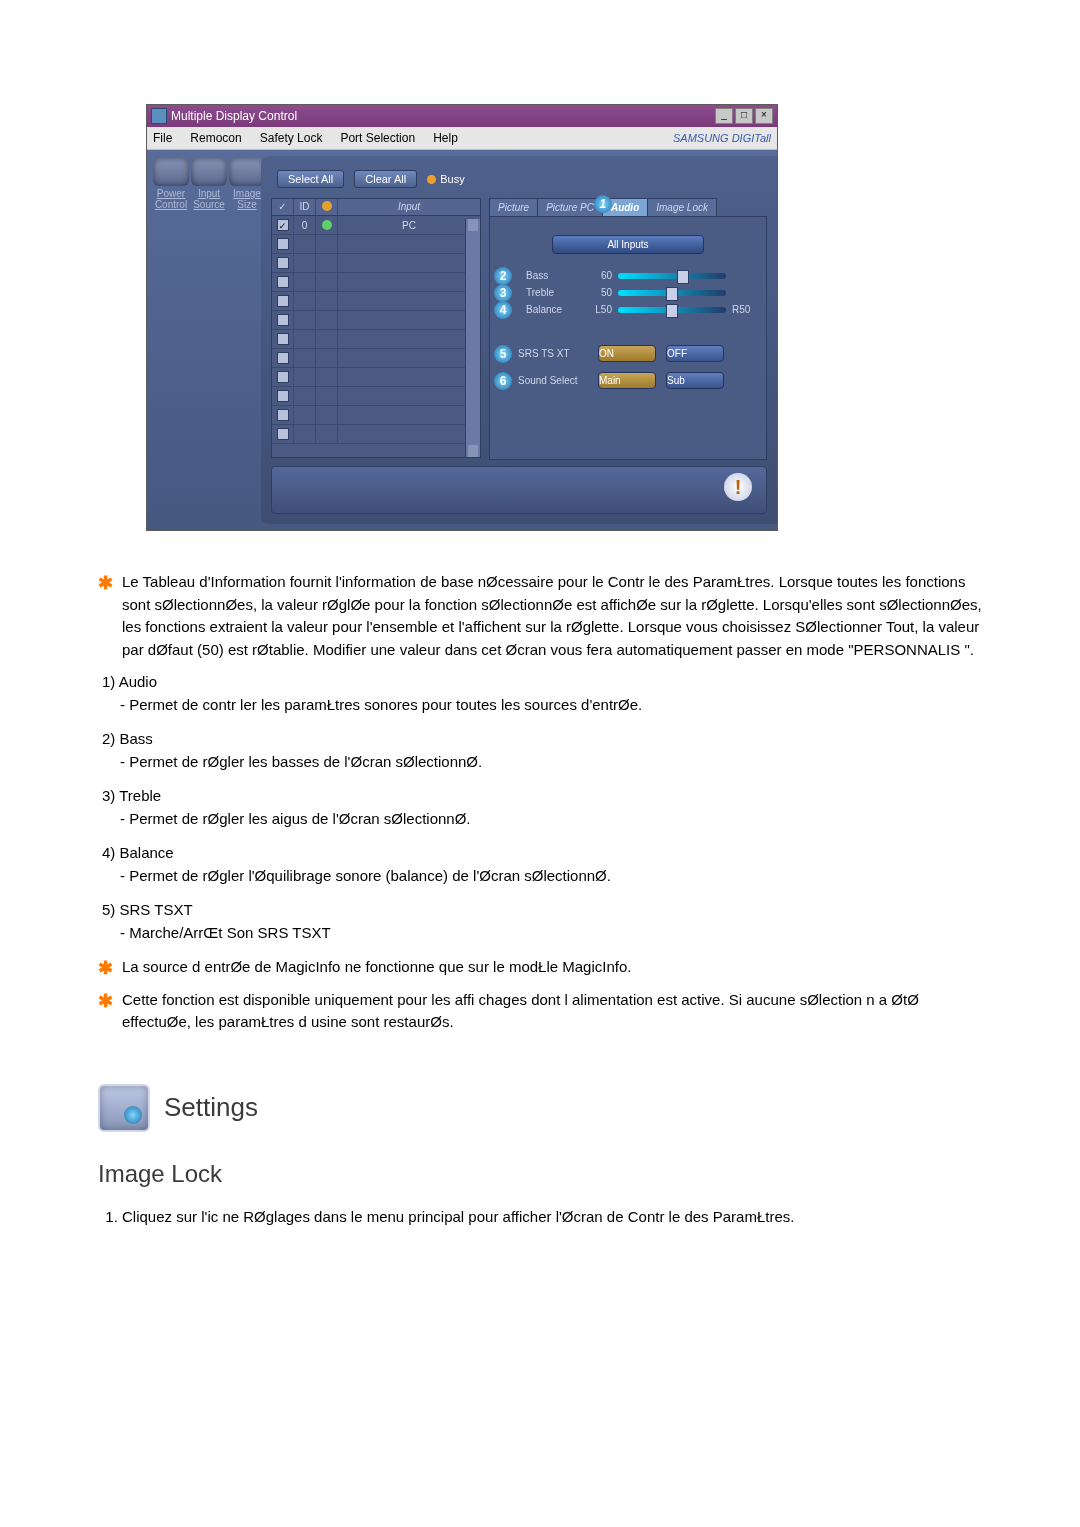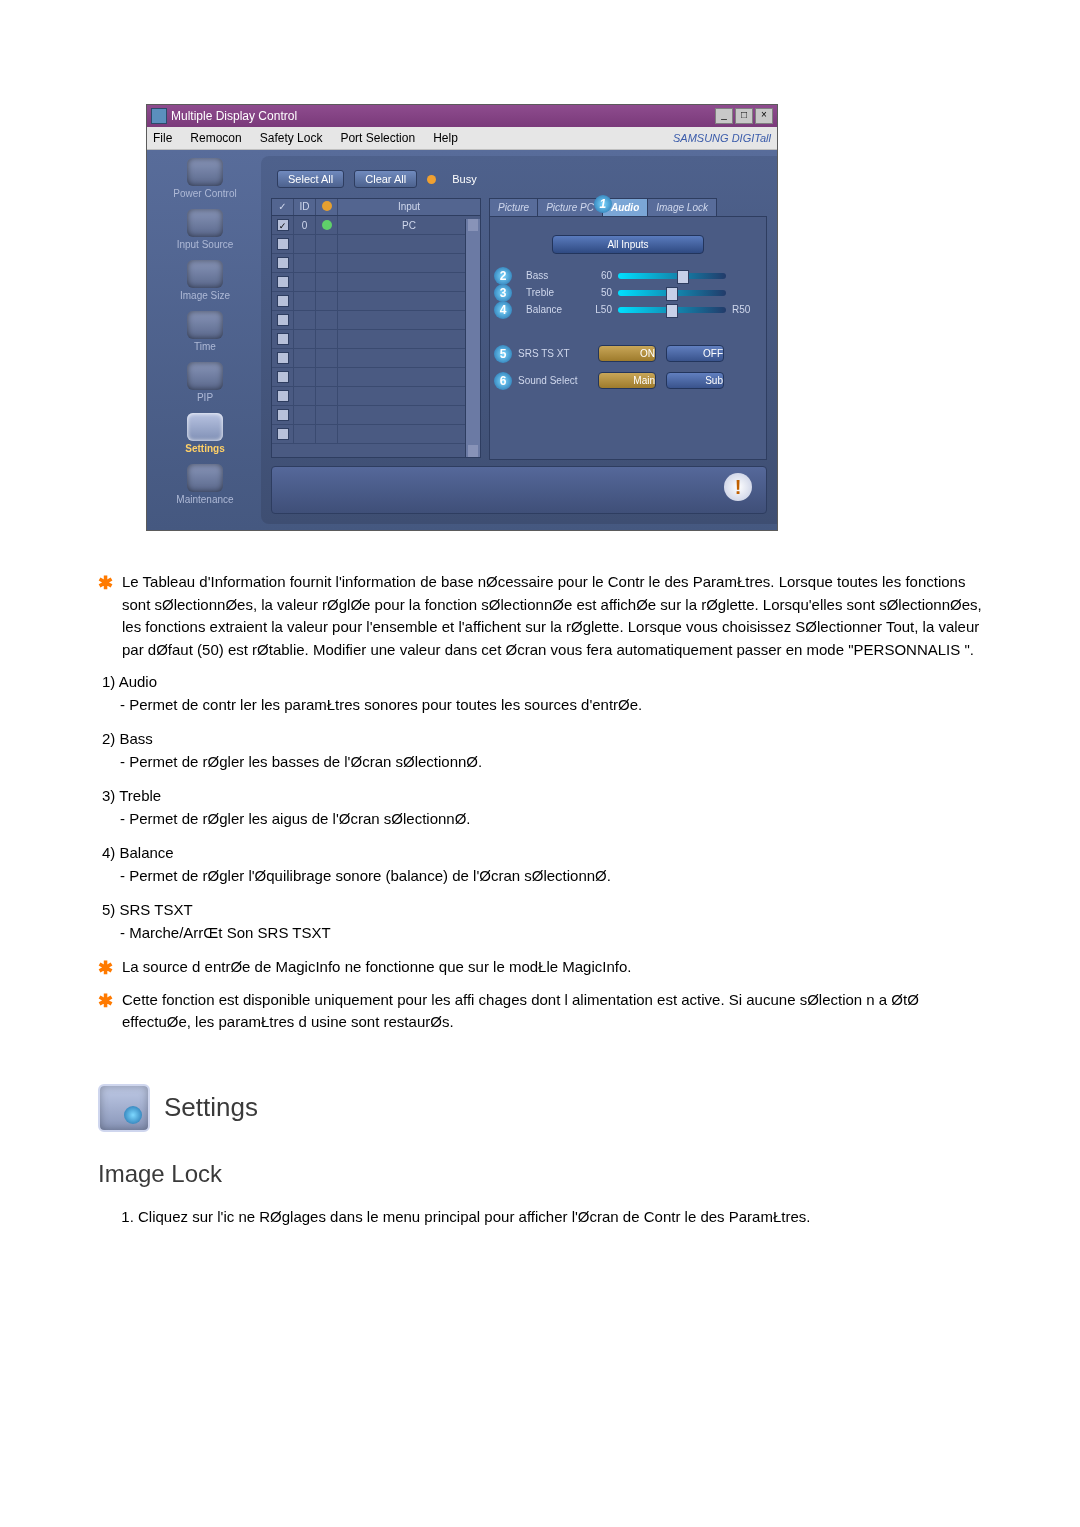--- a/index.html
+++ b/index.html
@@ -64,26 +64,27 @@
   .app-body {
     display: flex;
     background: linear-gradient(#586c9a, #455880);
     padding: 6px 0 6px 6px;
   }
 
   
   .sidebar {
     width: 104px;
     display: flex;
-    flex-direction: column;
+    flex-direction: row;
     gap: 2px;
     padding-right: 4px;
     font-size: 10px;
     color: #aeb9d6;
     text-align: center;
+    text-decoration: underline;
   }
   .sidebar .sb-item { padding: 2px 0 6px 0; }
   .sidebar .sb-icon {
     width: 36px; height: 28px;
     margin: 0 auto 2px auto;
     border-radius: 6px;
     background: linear-gradient(#8895b8, #5a688c);
     box-shadow: inset 0 0 6px rgba(0,0,0,0.5);
   }
   .sidebar .sb-item.active .sb-label { color: #ffd066; font-weight: bold; }
@@ -103,21 +104,21 @@
 
   .top-buttons { display: flex; align-items: center; gap: 10px; margin: 6px 0 10px 6px;}
   .pill {
     padding: 2px 10px;
     border-radius: 3px;
     background: linear-gradient(#708abe,#4d628e);
     border: 1px solid #2e3d60;
     color: #fff;
     font-size: 11px;
   }
-  .busy { display: flex; align-items: center; gap: 16px; color: #fff; }
+  .busy { display: flex; align-items: center; gap: 4px; color: #fff; }
   .busy-dot { width: 9px; height: 9px; background: #f0a030; border-radius: 50%; }
 
   .columns { display: flex; gap: 8px; height: 260px; }
 
   .list {
     width: 208px;
     background: #4a5a82;
     border: 1px solid #2e3d60;
     font-size: 10px;
     color: #cfd7ec;
@@ -127,21 +128,21 @@
   .list-head {
     display: grid;
     grid-template-columns: 22px 22px 22px 1fr;
     background: #536590;
     border-bottom: 1px solid #2e3d60;
   }
   .list-head > div {
     text-align: center; padding: 2px 0;
     border-right: 1px solid #3a4a70;
   }
-  .list-head > div:last-child { border-right: none; }
+  .list-head > div:last-child { border-right: none; font-style: italic; }
   .list-row {
     display: grid;
     grid-template-columns: 22px 22px 22px 1fr;
     border-bottom: 1px solid #3a4a70;
     height: 18px;
     align-items: center;
   }
   .list-row > div { text-align: center; border-right: 1px solid #3a4a70; height: 100%; display:flex; align-items:center; justify-content:center;}
   .list-row > div:last-child { border-right: none; }
   .chk { width: 10px; height: 10px; border: 1px solid #2e3d60; background: #b8c1da; }
@@ -224,21 +225,21 @@
   .toggle-row .num {
     width: 18px; height: 18px;
     background: radial-gradient(#7dd8ff,#1e6ba8);
     border-radius: 50%;
     color: #fff; font-weight: bold;
     font-size: 12px; line-height: 18px; text-align: center;
     position:absolute; left:-4px;
   }
   .toggle-row .tg-label { width: 70px; color:#cfd7ec; }
   .toggle-btn {
-    width: 56px; text-align:right;
+    width: 56px; text-align:left;
     padding: 2px 0;
     background: linear-gradient(#617fbf,#39538c);
     border: 1px solid #23355c;
     border-radius: 4px;
     color: #fff;
   }
   .toggle-btn.sel { background: linear-gradient(#c8a658,#9e7b2c); color:#fff; }
 
   .footer-bar {
     margin-top: 8px;
@@ -275,21 +276,21 @@
     position: relative;
     box-shadow: inset 0 0 8px rgba(0,0,0,0.3);
   }
   .section-heading-row .si-icon::after {
     content:""; position:absolute; right:6px; bottom:6px; width:18px; height:18px;
     border-radius:50%; background: radial-gradient(#7dd8ff,#1e6ba8);
   }
   .section-title { font-size: 26px; color: #3a3a3a; }
   .subsection-title { font-size: 24px; color: #3a3a3a; margin: 20px 0 14px 0; }
   ol.steps { margin: 0 0 0 24px; padding: 0; }
-  ol.steps li { margin: 2px 16px; }
+  ol.steps li { margin: 2px 0; }
 
 </style>
 </head>
 <body>
 
 <div class="page">
 
   <div class="app-window">
     <div class="titlebar">
       <div class="tb-icon"></div>

